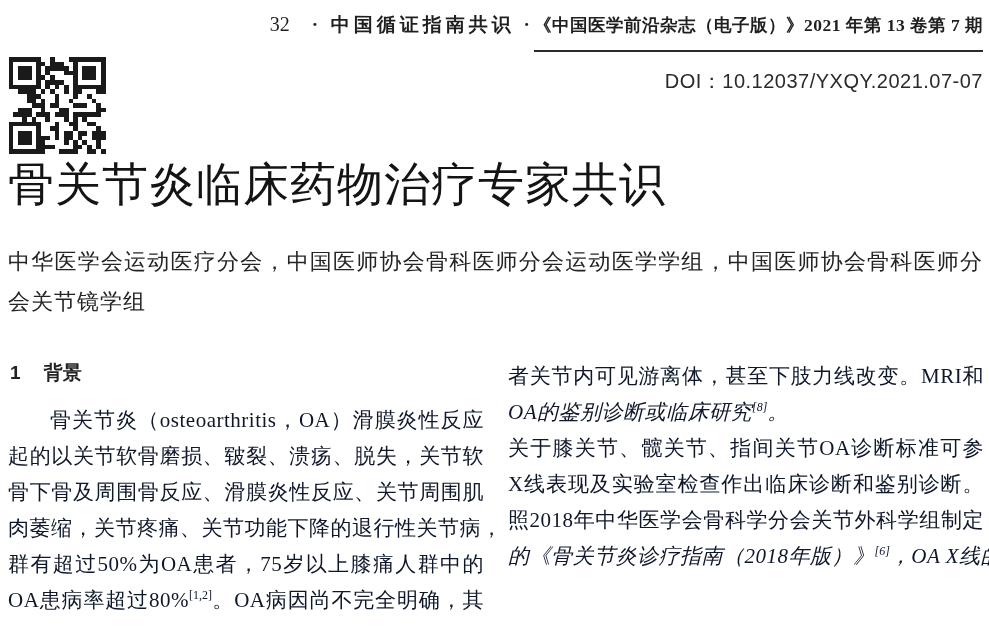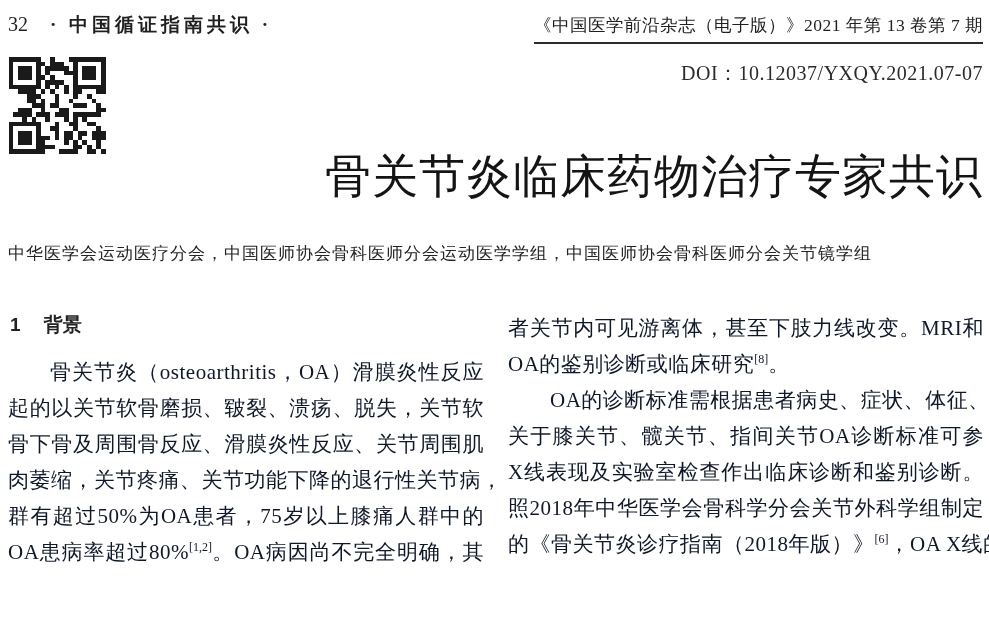--- a/index.html
+++ b/index.html
@@ -10,46 +10,47 @@
     height: 628px;
     background: #ffffff;
     overflow: hidden;
     padding: 8px 6px 0 8px;
     color: #1f1f1f;
     font-family: "Liberation Serif", "DejaVu Serif", serif;
   }
   
   .page-header {
     display: flex;
-    justify-content: space-between;
+    justify-content: flex-end;
     align-items: baseline;
   }
   .header-left { white-space: nowrap; padding-top: 4px; }
   .page-num {
     font-size: 20px;
     font-family: "Liberation Serif", serif;
   }
   .col-title {
     margin-left: 18px;
     font-size: 19px;
     font-weight: 700;
     letter-spacing: 4px;
     font-family: "Liberation Serif", "DejaVu Serif", serif;
   }
   .header-right {
     font-size: 17.5px;
     letter-spacing: 0.5px;
     border-bottom: 2px solid #2b2b2b;
-    padding-bottom: 5px;
+    padding-bottom: 13px;
     white-space: nowrap;
+    font-weight: bold;
   }
   
   .doi-row { margin-top: 16px; text-align: right; }
   .doi {
-    font-family: Liberation Serif, serif;
+    font-family: Liberation Sans, sans-serif;
     font-size: 20px;
     letter-spacing: 0.5px;
     color: #2a2a2a;
   }
   
   .qr {
     position: absolute;
     left: 7px;
     top: 57px;
     width: 100px;
@@ -57,25 +58,24 @@
   }
   
   .title {
     margin-top: 62px;
     font-size: 46px;
     font-weight: 400;
     letter-spacing: 1px;
     color: #141414;
     line-height: 1.2;
     white-space: nowrap;
-    text-align: right;
   }
   .authors {
     margin-top: 30px;
-    font-size: 17px;
+    font-size: 22px;
     line-height: 40px;
     letter-spacing: 1px;
     color: #242424;
     text-align: justify;
   }
   
   .columns {
     display: flex;
     gap: 24px;
     margin-top: 36px;
@@ -92,21 +92,21 @@
   .line {
     font-size: 21px;
     line-height: 36px;
     text-align: justify;
     text-align-last: justify;
     letter-spacing: 0.5px;
     color: #0f172a;
     white-space: nowrap;
   }
   .line.indent { text-indent: 2em; }
-  .line.end { text-align-last: left; }
+  .line.end { text-align-last: left; font-style: italic; }
   .line sup {
     font-size: 12px;
     line-height: 0;
     letter-spacing: 0;
     vertical-align: super;
   }
 </style>
 </head>
 <body>
 
@@ -374,21 +374,20 @@
           <div class="line">骨下骨及周围骨反应、滑膜炎性反应、关节周围肌</div>
           <div class="line">肉萎缩，关节疼痛、关节功能下降的退行性关节病，</div>
           <div class="line">群有超过50%为OA患者，75岁以上膝痛人群中的</div>
           <div class="line">OA患病率超过80%<sup>[1,2]</sup>。OA病因尚不完全明确，其</div>
         </div>
     </div>
     <div class="column">
       <div class="lines" id="right-lines">
           <div class="line">者关节内可见游离体，甚至下肢力线改变。MRI和</div>
           <div class="line end">OA的鉴别诊断或临床研究<sup>[8]</sup>。</div>
-          <div class="line indent">OA的诊断标准需根据患者病史、症状、体征、</div>
           <div class="line">关于膝关节、髋关节、指间关节OA诊断标准可参</div>
           <div class="line">X线表现及实验室检查作出临床诊断和鉴别诊断。</div>
           <div class="line">照2018年中华医学会骨科学分会关节外科学组制定</div>
           <div class="line end">的《骨关节炎诊疗指南（2018年版）》<sup>[6]</sup>，OA X线的</div>
         </div>
     </div>
   </div>
 
 </div>
 

